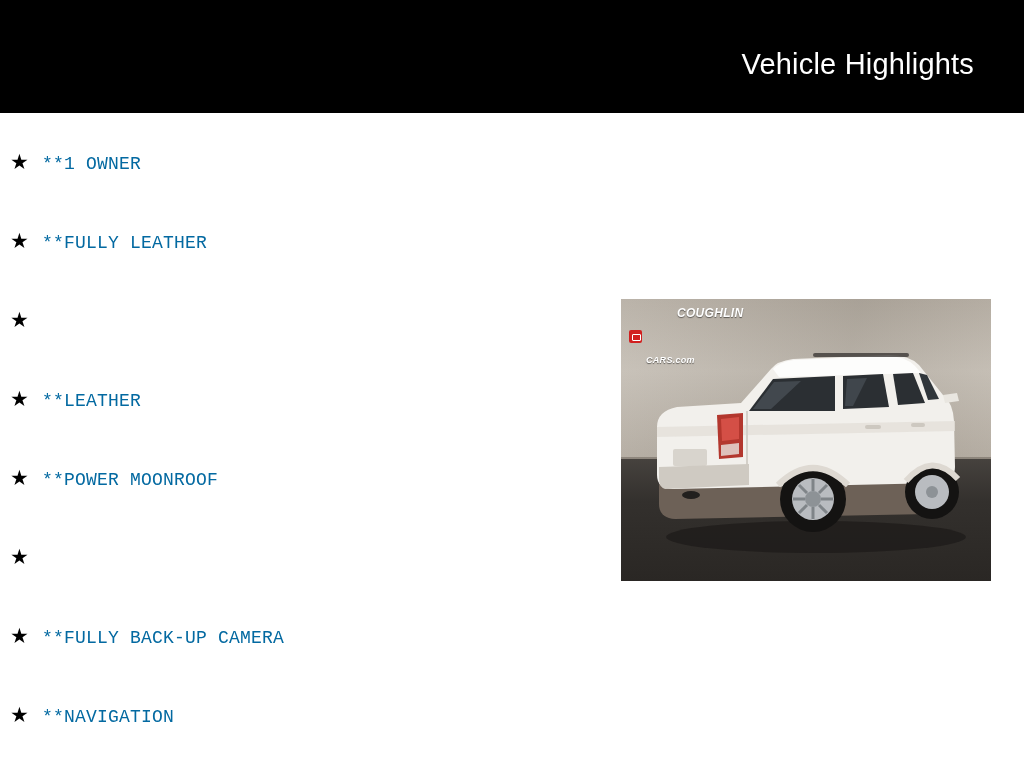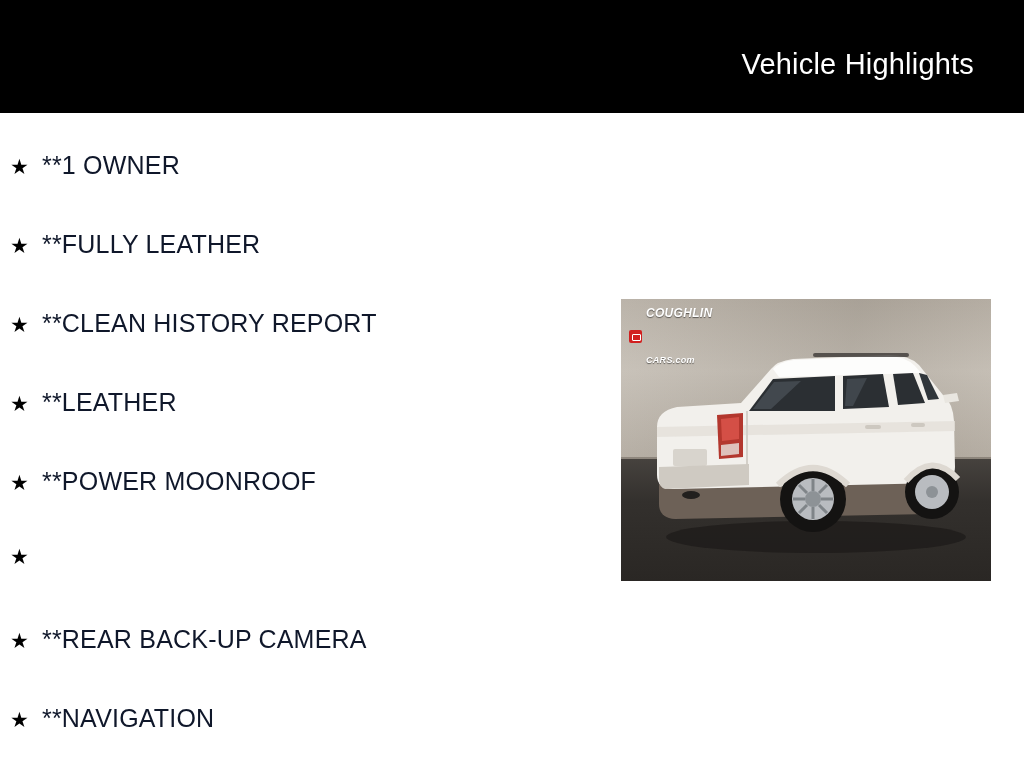--- a/index.html
+++ b/index.html
@@ -53,24 +53,25 @@
   }
   .hl-star {
     width: 32px;
     flex: 0 0 32px;
     font-size: 21px;
     line-height: 1;
     color: #000000;
     text-align: left;
   }
   .hl-text {
-    font-size: 25px;
-    color: #0f172a;
+    font-size: 18px;
+    color: #0369a1;
     letter-spacing: 0.2px;
     white-space: nowrap;
+    font-family: Liberation Mono, monospace;
   }
   
   #photo-wrap {
     position: absolute;
     left: 621px;
     top: 299px;
     width: 370px;
     height: 282px;
     overflow: hidden;
     background: #b9b2a8;
@@ -136,20 +137,21 @@
   }
   #wm-top {
     font-family: "Liberation Sans", sans-serif;
     font-weight: bold;
     font-style: italic;
     font-size: 12px;
     color: #ffffff;
     letter-spacing: 0.3px;
     text-shadow: 0 1px 1px rgba(0,0,0,.5);
     display: block;
+    margin-left: 31px;
   }
   #wm-bot {
     font-family: "Liberation Sans", sans-serif;
     font-weight: bold;
     font-style: italic;
     font-size: 9px;
     color: #ffffff;
     letter-spacing: 0.3px;
     text-shadow: 0 1px 1px rgba(0,0,0,.5);
     display: block;
@@ -174,40 +176,39 @@
       <span class="hl-text">**1 OWNER</span>
     </div>
 
     <div class="hl-row">
       <span class="hl-star">★</span>
       <span class="hl-text">**FULLY LEATHER</span>
     </div>
 
     <div class="hl-row">
       <span class="hl-star">★</span>
-      <span class="hl-text">**CLEAN HISTORY REPORT</span>
     </div>
 
     <div class="hl-row">
       <span class="hl-star">★</span>
       <span class="hl-text">**LEATHER</span>
     </div>
 
     <div class="hl-row">
       <span class="hl-star">★</span>
       <span class="hl-text">**POWER MOONROOF</span>
     </div>
 
     <div class="hl-row">
       <span class="hl-star">★</span>
     </div>
 
     <div class="hl-row">
       <span class="hl-star">★</span>
-      <span class="hl-text">**REAR BACK-UP CAMERA</span>
+      <span class="hl-text">**FULLY BACK-UP CAMERA</span>
     </div>
 
     <div class="hl-row">
       <span class="hl-star">★</span>
       <span class="hl-text">**NAVIGATION</span>
     </div>
 
   </div>
 
   <div id="photo-wrap">

